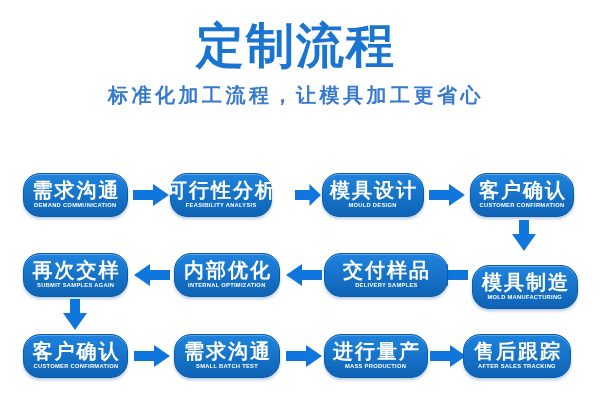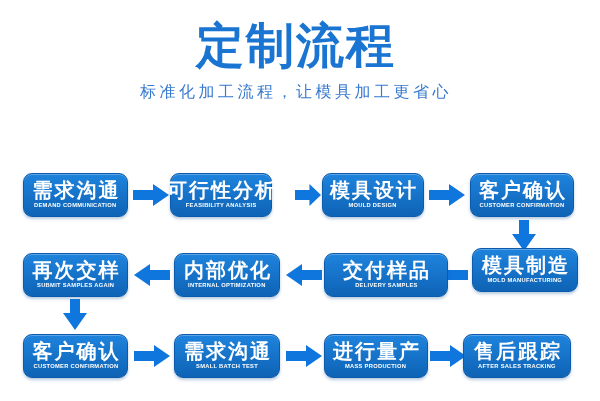--- a/index.html
+++ b/index.html
@@ -23,30 +23,30 @@
   .title{
     margin-top:18px;
     font-size:48px;
     font-weight:bold;
     color:var(--title-blue);
     letter-spacing:2px;
     line-height:1.15;
   }
   .subtitle{
     margin-top:9px;
-    font-size:16px;
-    font-weight:normal;
+    font-size:20px;
+    font-weight:bold;
     color:var(--subtitle-blue);
     letter-spacing:3.5px;
   }
   .flow{position:absolute;top:0;left:0;width:600px;height:401px;}
   .flow-box{
     position:absolute;
     height:44px;
-    border-radius:9px;
+    border-radius:17px;
     background:linear-gradient(180deg,var(--box-gradient-top),var(--box-gradient-bottom));
     border:1px solid var(--box-border);
     box-shadow:inset 0 1px 0 rgba(255,255,255,.28), 0 2px 3px rgba(16,84,156,.30);
     display:flex;
     flex-direction:column;
     align-items:center;
     justify-content:center;
     color:var(--step-text);
   }
   .zh{
@@ -112,21 +112,21 @@
     <div class="zh">客户确认</div>
     <div class="en">CUSTOMER CONFIRMATION</div>
   </div>
 
   <div class="arrow" style="left:512px;top:220px">
     <svg width="24" height="31" viewBox="0 0 24 31">
         <polygon points="7,0 17,0 17,14 24,14 12,31 0,14 7,14"></polygon>
       </svg>
   </div>
 
-  <div class="flow-box" style="left:472px;top:248px;width:106px">
+  <div class="flow-box" style="left:472px;top:265px;width:106px">
     <div class="zh">模具制造</div>
     <div class="en">MOLD MANUFACTURING</div>
   </div>
   <div class="arrow" style="left:432px;top:264px">
     <svg width="36" height="22" viewBox="0 0 36 22">
         <polygon points="36,6 16,6 16,0 0,11 16,22 16,16 36,16"></polygon>
       </svg>
   </div>
   <div class="flow-box" style="left:324px;top:253px;width:124px">
     <div class="zh">交付样品</div>

